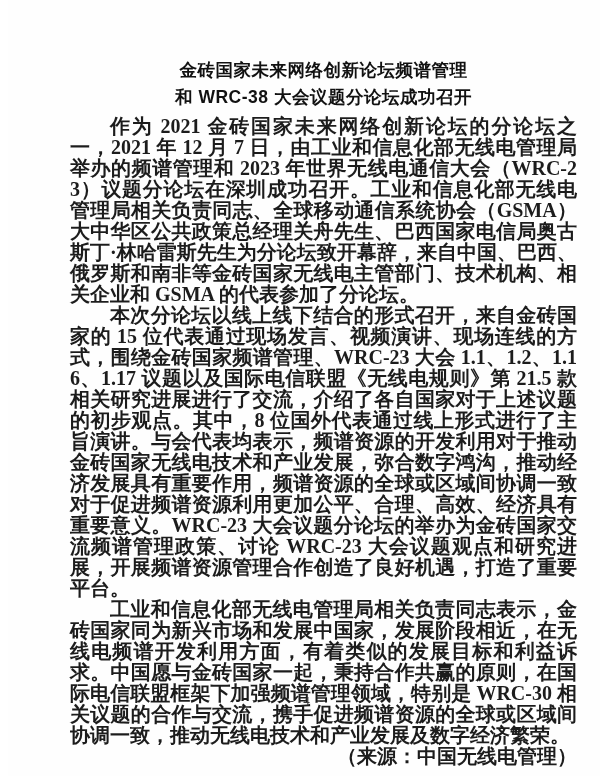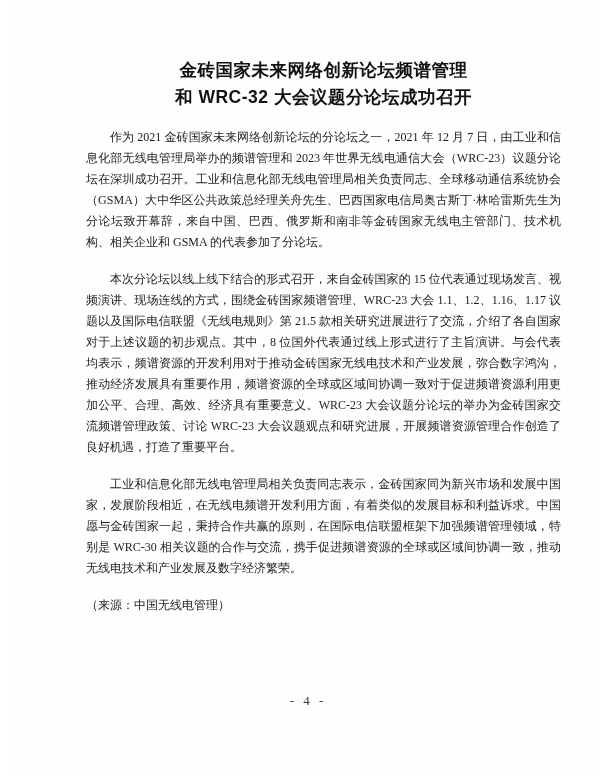--- a/index.html
+++ b/index.html
@@ -32,52 +32,54 @@
     font-weight: 700;
     font-size: 17.5px;
     line-height: 27px;
     color: #111111;
     letter-spacing: 0.5px;
   }
   .doc-title .title-line {
     display: block;
   }
   .doc-body p {
-    margin: 16px;
-    font-size: 12px;
+    margin: 0;
+    font-size: 20px;
     line-height: 21px;
     text-align: justify;
     text-justify: inter-ideograph;
     text-indent: 2em;
     letter-spacing: 0px;
     word-break: break-all;
+    font-weight: bold;
   }
   .doc-body p.source {
     text-indent: 0;
+    text-align: right;
     margin-top: 0px;
   }
   .page-footer {
     position: absolute;
     top: 693px;
     left: 0;
     width: 600px;
     text-align: center;
     font-size: 13px;
     letter-spacing: 3px;
     color: #3a3a3a;
     font-family: "Liberation Serif", serif;
   }
 </style>
 </head>
 <body>
 
 <div class="page">
   <h1 class="doc-title">
     <span class="title-line">金砖国家未来网络创新论坛频谱管理</span>
-    <span class="title-line">和 WRC-32 大会议题分论坛成功召开</span>
+    <span class="title-line">和 WRC-38 大会议题分论坛成功召开</span>
   </h1>
 
   <div class="doc-body">
     <p>作为 2021 金砖国家未来网络创新论坛的分论坛之一，2021 年 12 月 7 日，由工业和信息化部无线电管理局举办的频谱管理和 2023 年世界无线电通信大会（WRC-23）议题分论坛在深圳成功召开。工业和信息化部无线电管理局相关负责同志、全球移动通信系统协会（GSMA）大中华区公共政策总经理关舟先生、巴西国家电信局奥古斯丁·林哈雷斯先生为分论坛致开幕辞，来自中国、巴西、俄罗斯和南非等金砖国家无线电主管部门、技术机构、相关企业和 GSMA 的代表参加了分论坛。</p>
     <p>本次分论坛以线上线下结合的形式召开，来自金砖国家的 15 位代表通过现场发言、视频演讲、现场连线的方式，围绕金砖国家频谱管理、WRC-23 大会 1.1、1.2、1.16、1.17 议题以及国际电信联盟《无线电规则》第 21.5 款相关研究进展进行了交流，介绍了各自国家对于上述议题的初步观点。其中，8 位国外代表通过线上形式进行了主旨演讲。与会代表均表示，频谱资源的开发利用对于推动金砖国家无线电技术和产业发展，弥合数字鸿沟，推动经济发展具有重要作用，频谱资源的全球或区域间协调一致对于促进频谱资源利用更加公平、合理、高效、经济具有重要意义。WRC-23 大会议题分论坛的举办为金砖国家交流频谱管理政策、讨论 WRC-23 大会议题观点和研究进展，开展频谱资源管理合作创造了良好机遇，打造了重要平台。</p>
     <p>工业和信息化部无线电管理局相关负责同志表示，金砖国家同为新兴市场和发展中国家，发展阶段相近，在无线电频谱开发利用方面，有着类似的发展目标和利益诉求。中国愿与金砖国家一起，秉持合作共赢的原则，在国际电信联盟框架下加强频谱管理领域，特别是 WRC-30 相关议题的合作与交流，携手促进频谱资源的全球或区域间协调一致，推动无线电技术和产业发展及数字经济繁荣。</p>
     <p class="source">（来源：中国无线电管理）</p>
   </div>
 
   <div class="page-footer">- 4 -</div>

